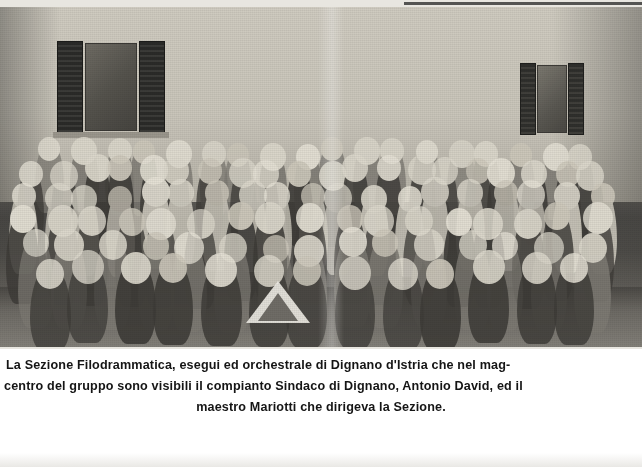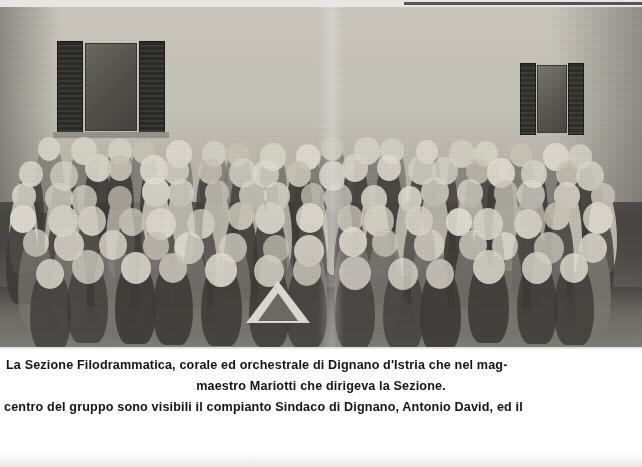--- a/index.html
+++ b/index.html
@@ -581,19 +581,19 @@
       </div>
 
     <div class="triangle"></div>
     <div class="triangle-inner"></div>
 
     <div class="fold"></div>
     <div class="grain"></div>
   </div>
 
   <div class="caption">
-    <div class="caption-line l1">La Sezione Filodrammatica, corale ed orchestrale di Dignano d'Istria che nel mag-</div>
+    <div class="caption-line l1">La Sezione Filodrammatica, esegui ed orchestrale di Dignano d'Istria che nel mag-</div>
+    <div class="caption-line l3">centro del gruppo sono visibili il compianto Sindaco di Dignano, Antonio David, ed il</div>
     <div class="caption-line l4">maestro Mariotti che dirigeva la Sezione.</div>
-    <div class="caption-line l3">centro del gruppo sono visibili il compianto Sindaco di Dignano, Antonio David, ed il</div>
     <div class="caption-smudge"></div>
   </div>
 
 </div>
 
 </body></html>

